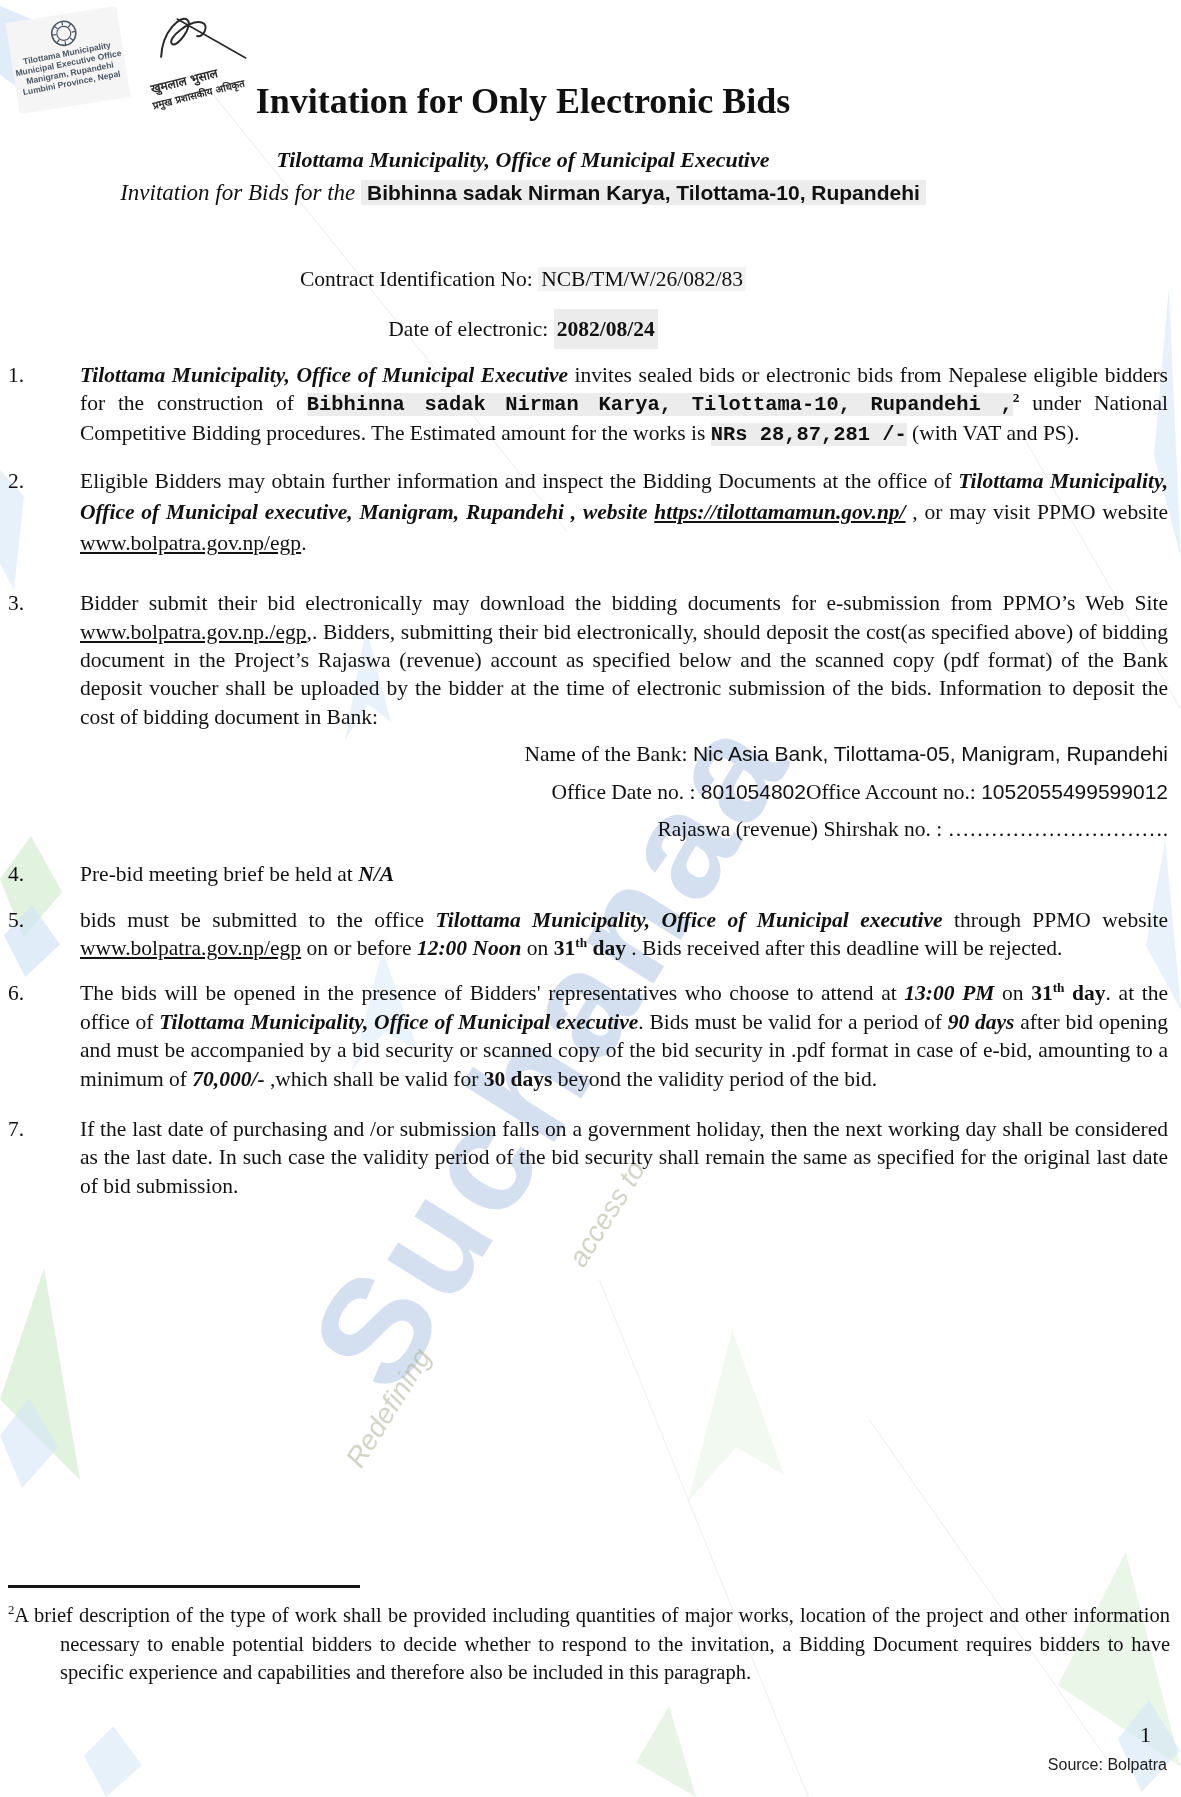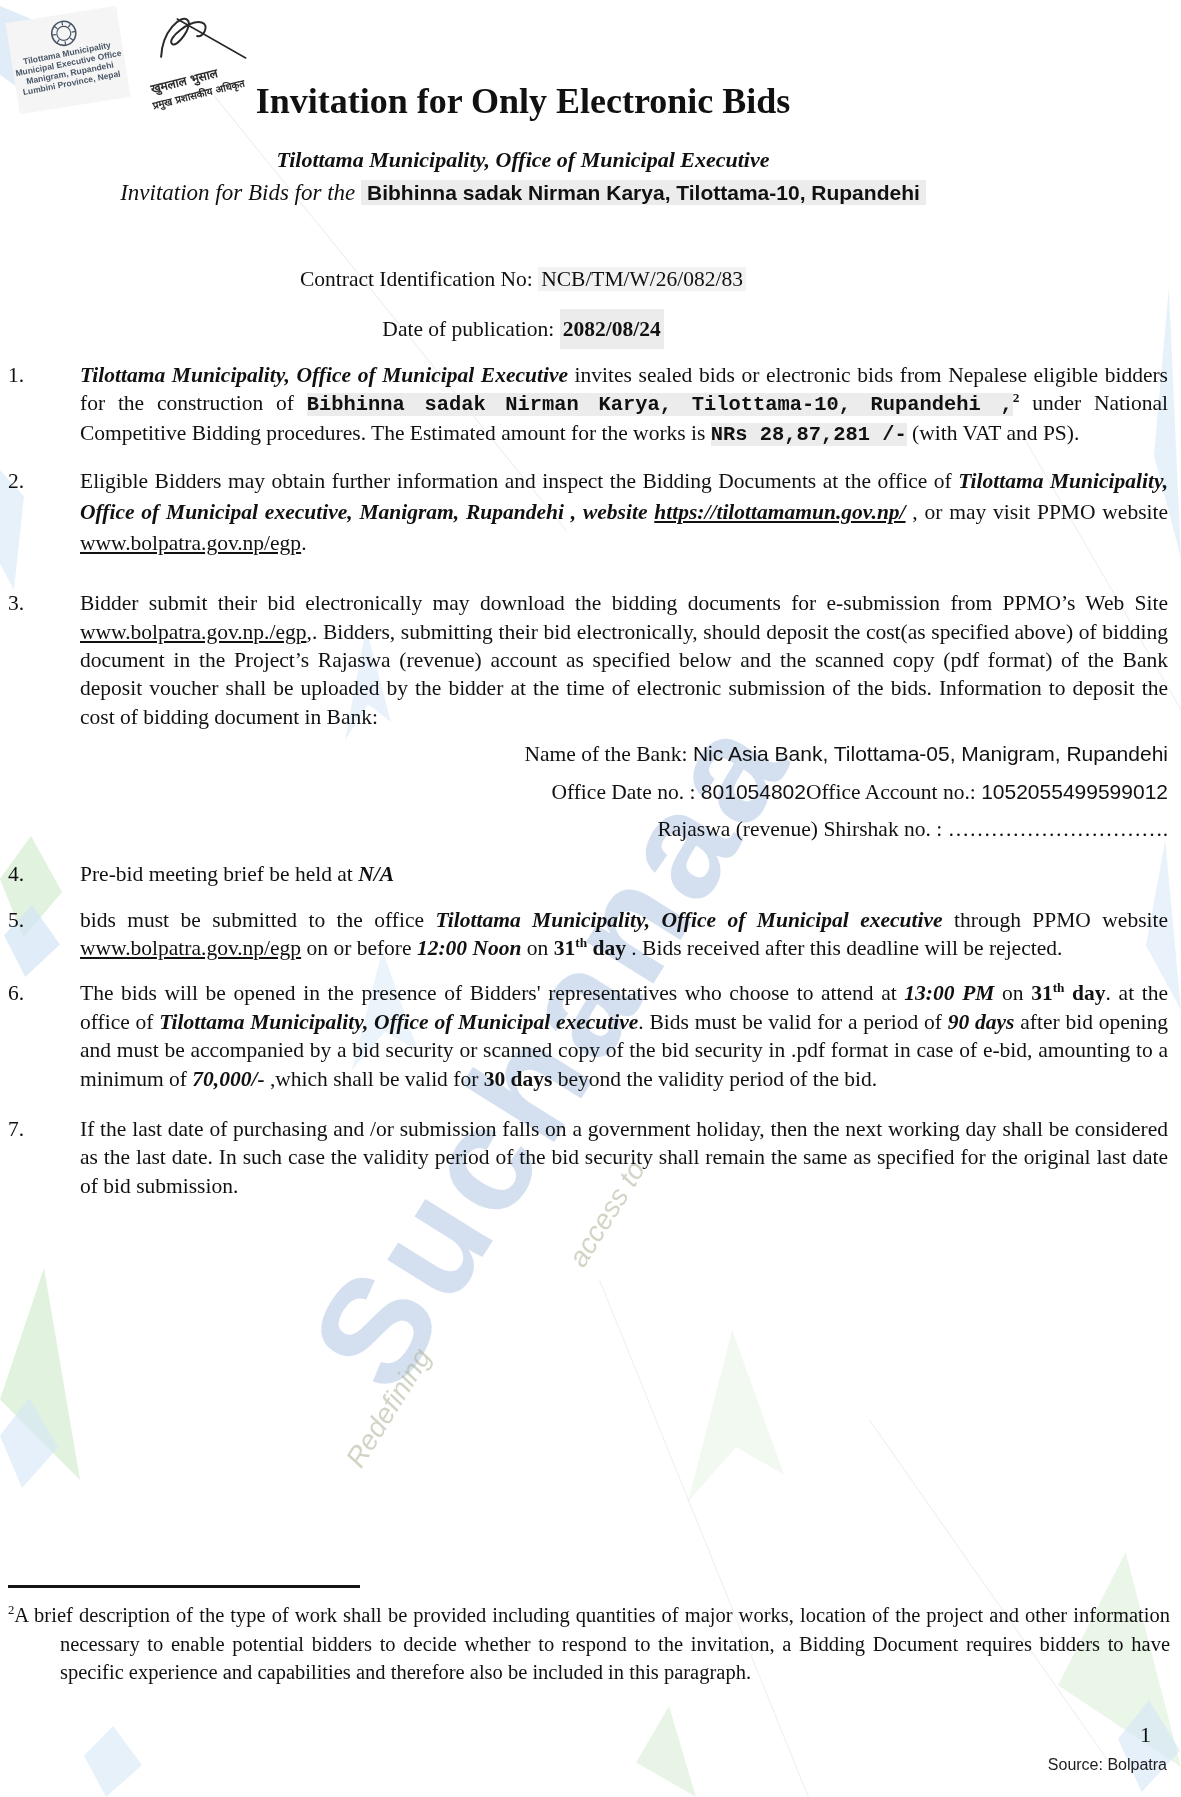--- a/index.html
+++ b/index.html
@@ -136,21 +136,21 @@
       <h1 class="doc-title">Invitation for Only Electronic Bids</h1>
       <p class="org-line">Tilottama Municipality, Office of Municipal Executive</p>
       <p class="inv-line">
         <span class="inv-prefix">Invitation for Bids for the</span>
         <span class="proj-name">Bibhinna sadak Nirman Karya, Tilottama-10, Rupandehi</span>
       </p>
       <p class="contract-line">
         <span>Contract Identification No: </span><span class="contract-value">NCB/TM/W/26/082/83</span>
       </p>
       <p class="date-line">
-        <span>Date of publication: </span><span class="date-value">2082/08/24</span>
+        <span>Date of electronic: </span><span class="date-value">2082/08/24</span>
       </p>
     </div>
 
     <div class="item">
       <span class="num">1.</span>
       <div class="itx jst"><span class="b i">Tilottama Municipality, Office of Municipal Executive</span><span> invites sealed bids or electronic bids from Nepalese eligible bidders for the construction of </span><span class="sans b hl">Bibhinna sadak Nirman Karya, Tilottama-10, Rupandehi ,</span><span class="b sup">2</span><span> under National Competitive Bidding procedures. The Estimated amount for the works is </span><span class="sans b hl">NRs 28,87,281 /-</span><span>  (with VAT and PS).</span></div>
     </div>
 
     <div class="item item-2">
       <span class="num">2.</span>

